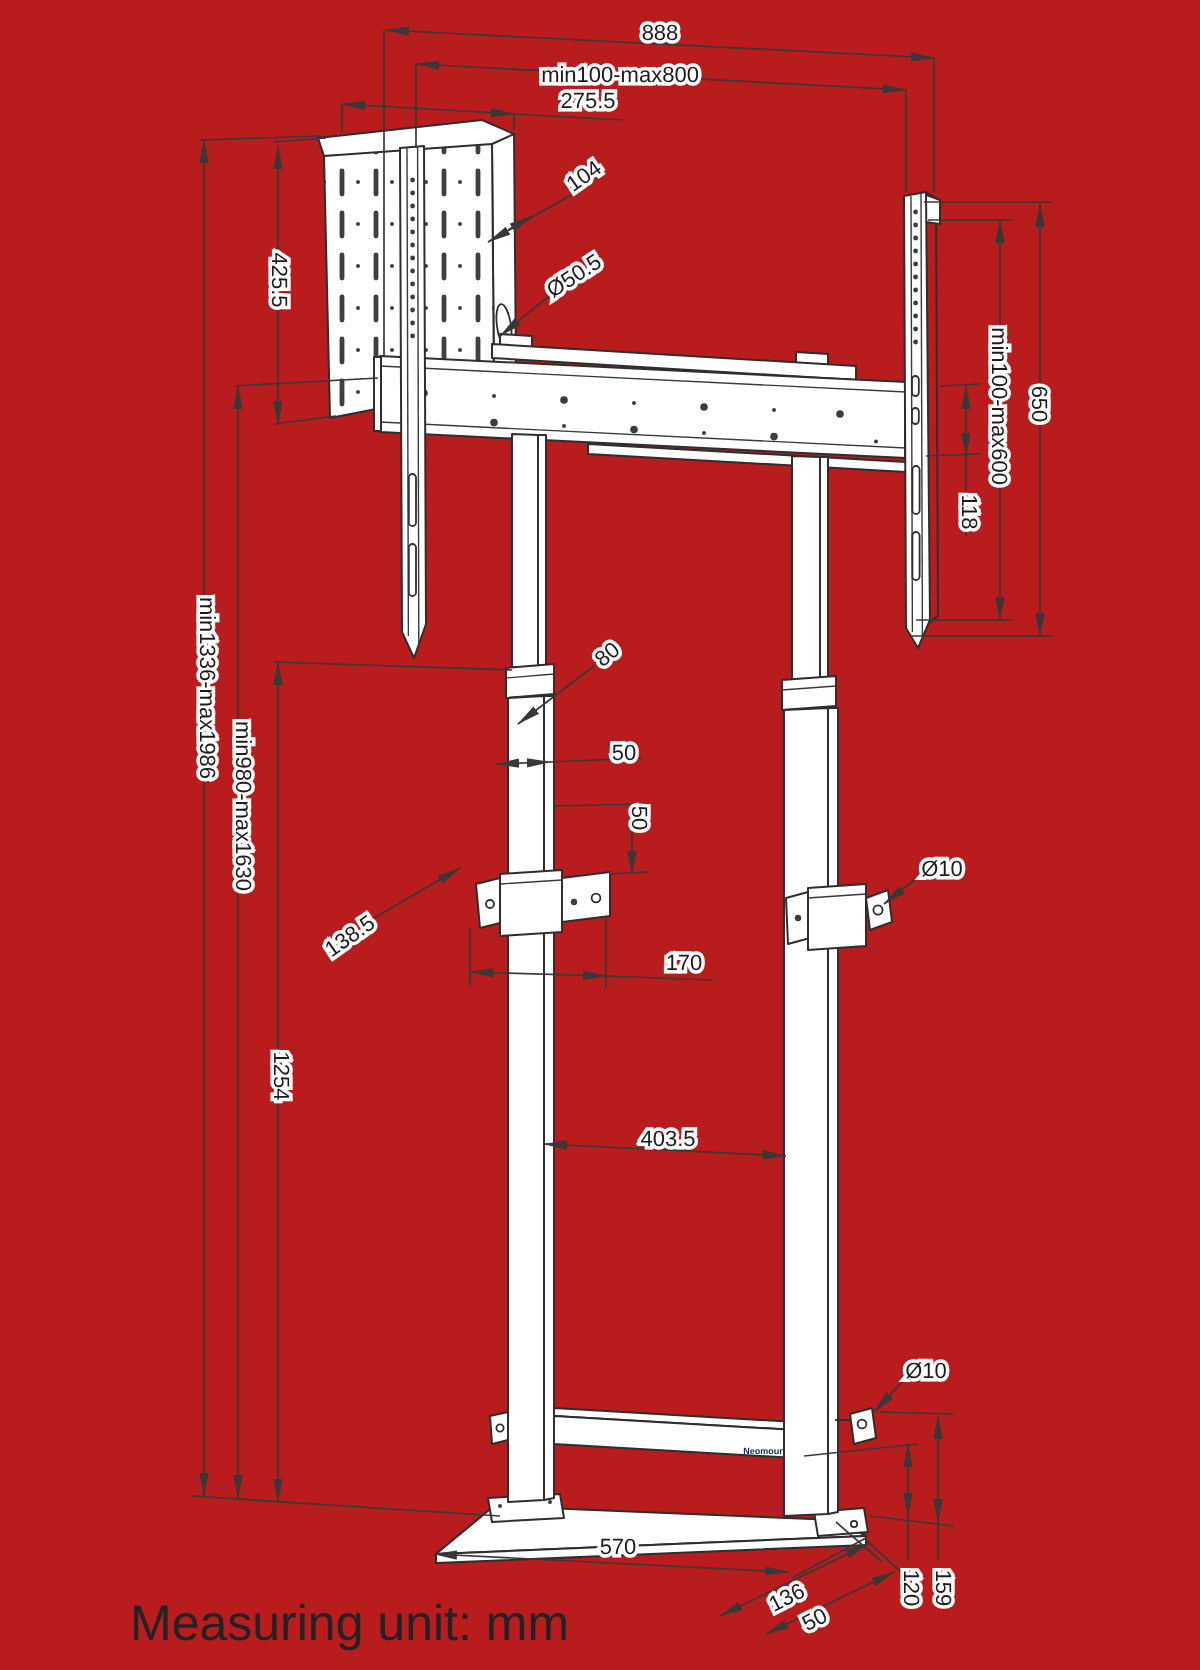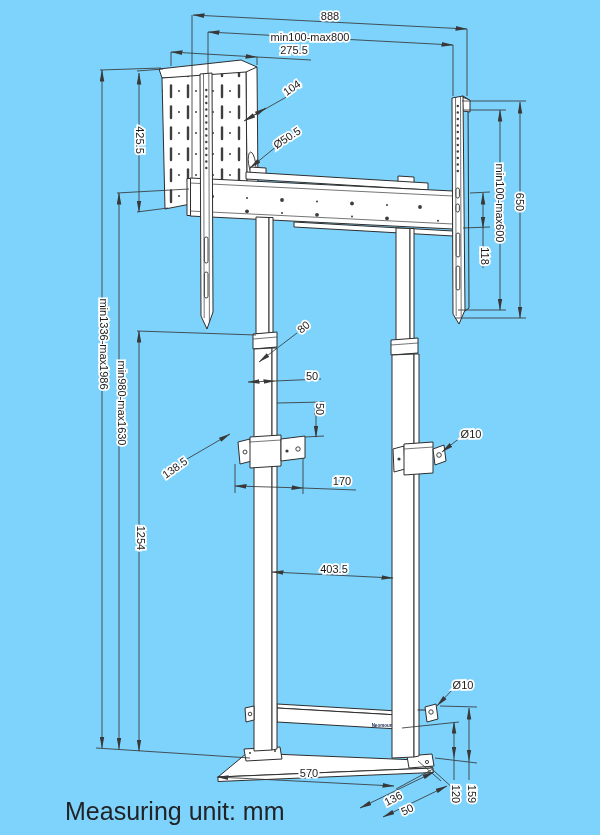--- a/index.html
+++ b/index.html
@@ -1,16 +1,16 @@
 <!DOCTYPE html>
 <html><head>
 <meta charset="utf-8">
 <style>
   html,body{margin:0;padding:0;background:#fff;}
-  .stage{position:relative;width:600px;height:835px;background:#7dd3fc;overflow:hidden;
+  .stage{position:relative;width:600px;height:835px;background:#b91c1c;overflow:hidden;
          font-family:"Liberation Sans",sans-serif;}
   svg{display:block}
   .s  {fill:none;stroke:#2e2e2e;stroke-width:1;stroke-linejoin:round;stroke-linecap:round;}
   .sf {fill:#ffffff;stroke:#2e2e2e;stroke-width:1;stroke-linejoin:round;}
   .thin{fill:none;stroke:#3a3a3a;stroke-width:.7;}
   .hole{fill:#3c3c3c;stroke:none;}
   .ring{fill:#ffffff;stroke:#2e2e2e;stroke-width:.9;}
   .d  {fill:none;stroke:#383838;stroke-width:.85;}
   text.lbl{font:11px "Liberation Sans",sans-serif;fill:#1c1c1c;
            paint-order:stroke fill;stroke:#ffffff;stroke-width:3.5;}

